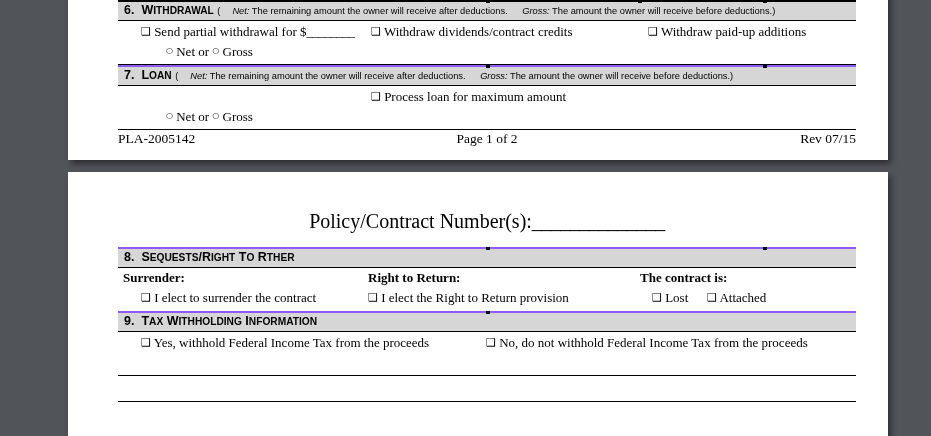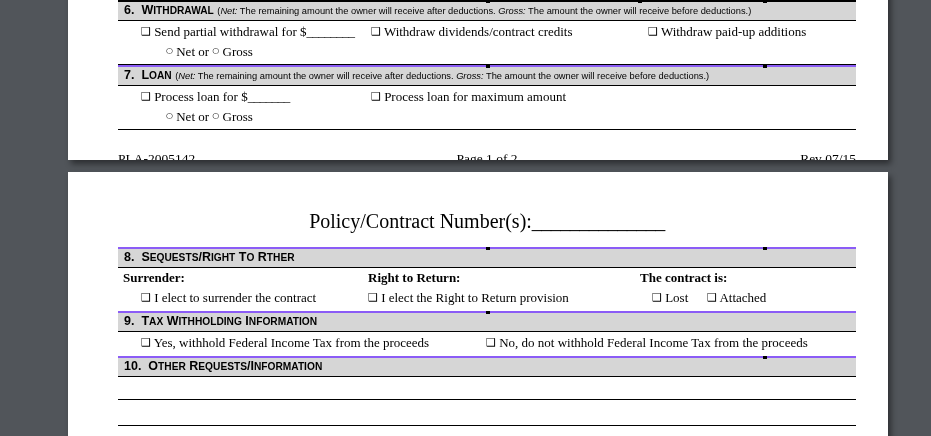--- a/index.html
+++ b/index.html
@@ -63,21 +63,21 @@
   }
   .sec-bar .num { font-size: 12.5px; }
   
   .sc { font-size: 12.5px; }
   .sc .s { font-size: 10.2px; }
   .sec-note {
     font-family: "Liberation Sans", sans-serif;
     font-weight: normal;
     font-size: 9.3px;
   }
-  .sec-note i { font-style: italic; }
+  .sec-note i { font-style: italic; margin-left: 12px; }
 
   
   .tick {
     position: absolute;
     top: -2px;
     width: 4px;
     height: 3px;
     background: #000;
   }
 
@@ -187,43 +187,39 @@
       <span class="tick" style="left:368px;"></span>
       <span class="tick" style="left:645px;"></span>
       <span class="num">7.</span>
       <span class="sc">&nbsp;<span>L</span><span class="s">OAN</span></span>
       <span class="sec-note">
         <span>(</span><i>Net:</i><span> The remaining amount the owner will receive after deductions. </span><i>Gross:</i><span> The amount the owner will receive before deductions.)</span>
       </span>
     </div>
 
     <div class="row" style="height:18px; margin-top:3px;">
-      <div class="col" style="left:23px;">
-        <span class="cbx">❑</span>
-        <span>Process loan for $</span><span class="blank">_______</span>
-      </div>
       <div class="col" style="left:253px;">
         <span class="cbx">❑</span>
         <span>Process loan for maximum amount</span>
       </div>
     </div>
 
     <div class="row" style="height:18px; margin-top:1px;">
       <div class="col" style="left:48px;">
         <span class="rad">○</span>
         <span>Net</span>
         <span>or</span>
         <span class="rad">○</span>
         <span>Gross</span>
       </div>
     </div>
 
     <div class="rule" style="margin-top:3px;"></div>
 
-    <div class="footer" style="margin-top:20px;">
+    <div class="footer" style="margin-top:0;">
       <span class="left">PLA-2005142</span>
       <span class="center">Page 1 of 2</span>
       <span class="right">Rev 07/15</span>
     </div>
 
   </div>
 </div>
 
 <div class="page" id="page-two">
   <div class="page-inner" style="top: 40px;">
@@ -274,25 +270,20 @@
       <div class="col" style="left:23px;">
         <span class="cbx">❑</span>
         <span>Yes, withhold Federal Income Tax from the proceeds</span>
       </div>
       <div class="col" style="left:368px;">
         <span class="cbx">❑</span>
         <span>No, do not withhold Federal Income Tax from the proceeds</span>
       </div>
     </div>
 
-    <div class="sec-bar" style="margin-top:3px;">
-      <span class="tick" style="left:645px;"></span>
-      <span class="num">10.</span>
-      <span class="sc">&nbsp;O<span class="s">THER</span> R<span class="s">EQUESTS</span>/I<span class="s">NFORMATION</span></span>
-    </div>
 
     <div>
       <div class="write-line" style="border-top:none; height:22px;"></div>
       <div class="write-line"></div>
       <div class="write-line"></div>
 
     </div>
 
   </div>
 </div>

